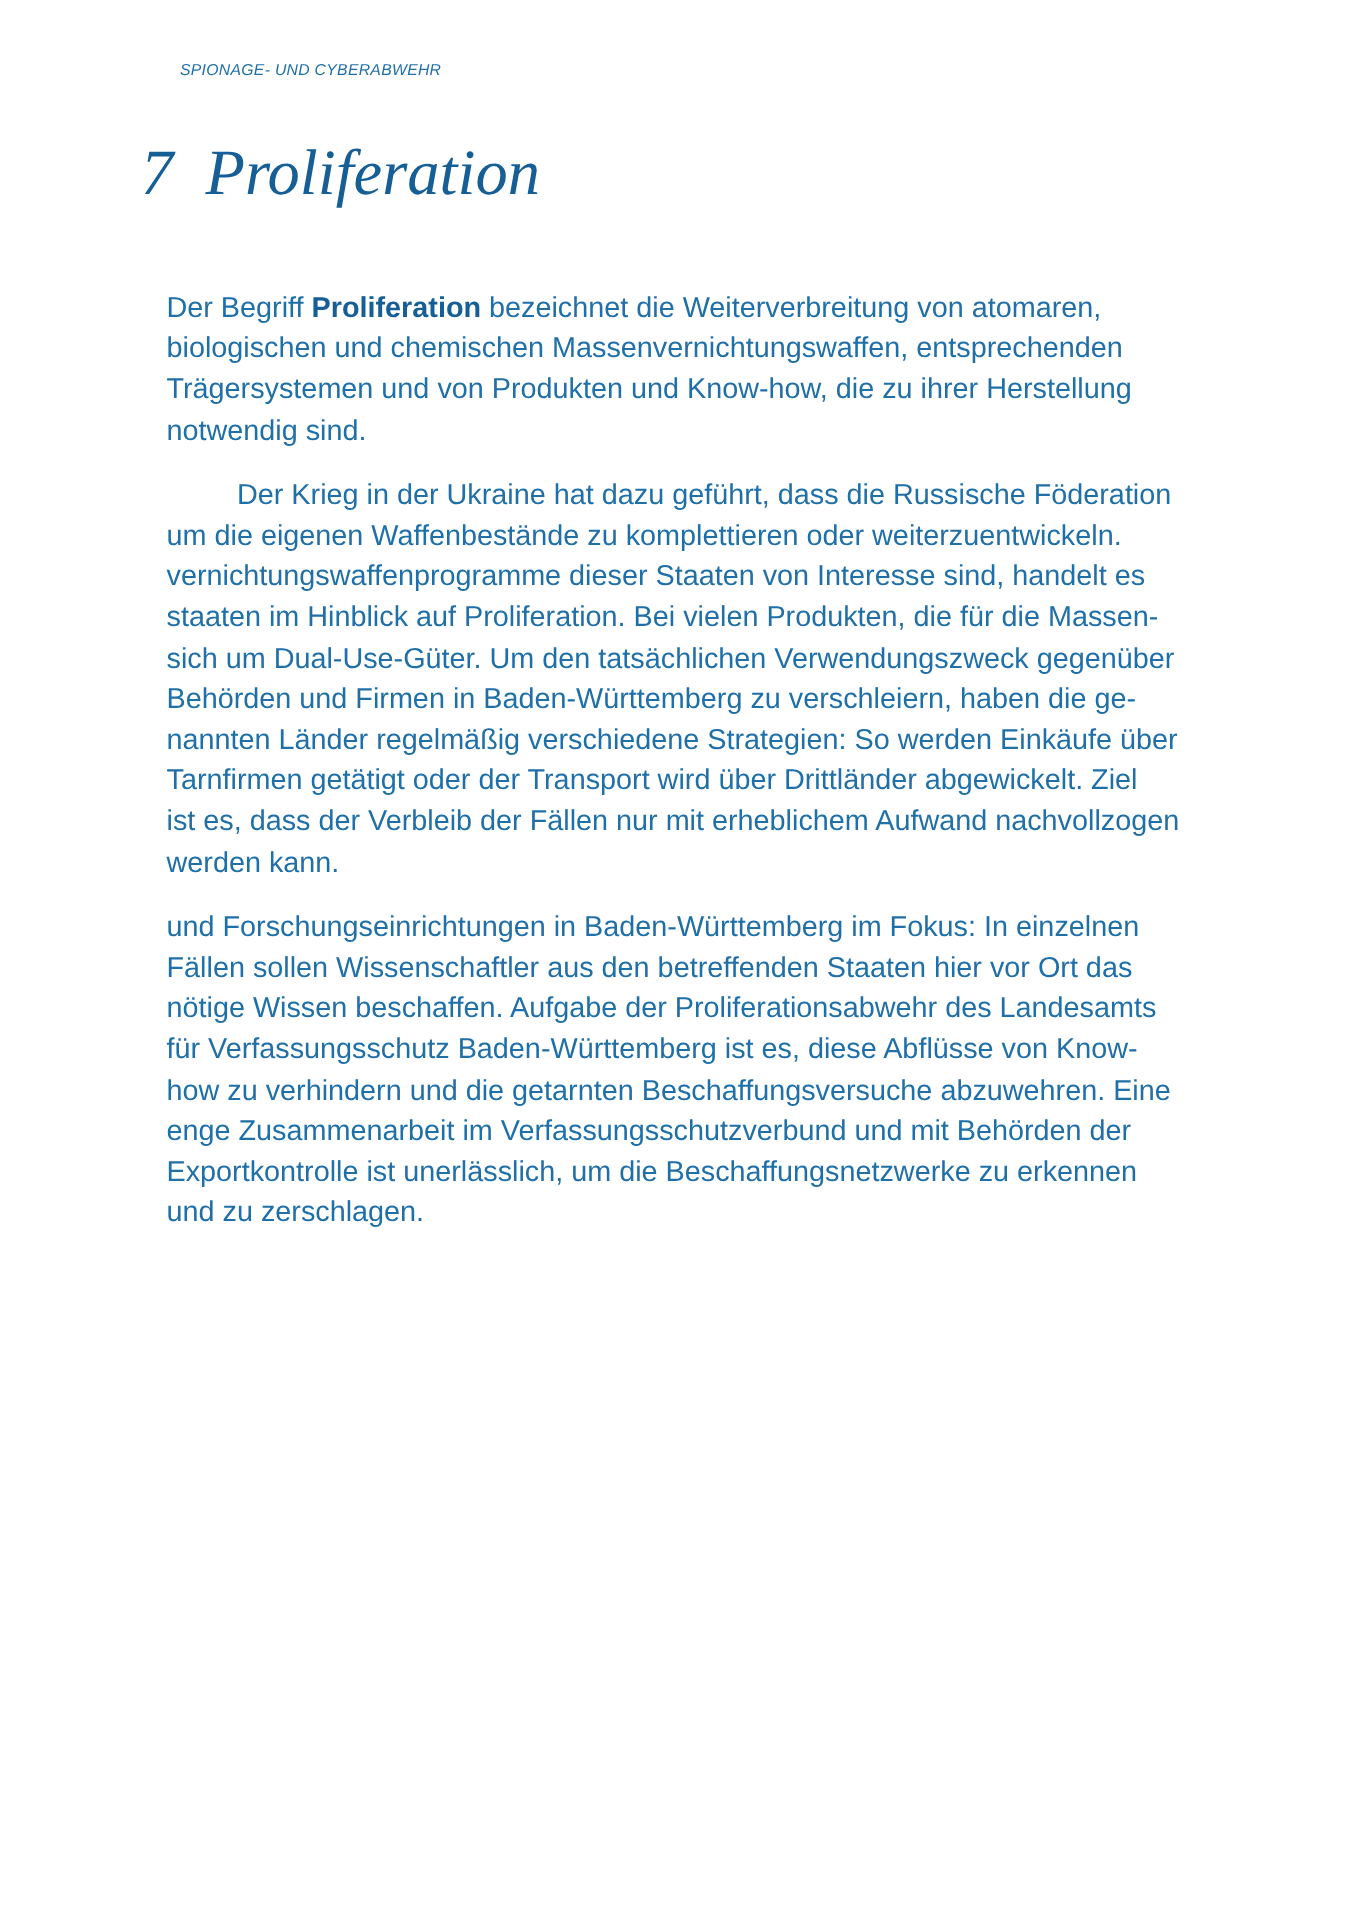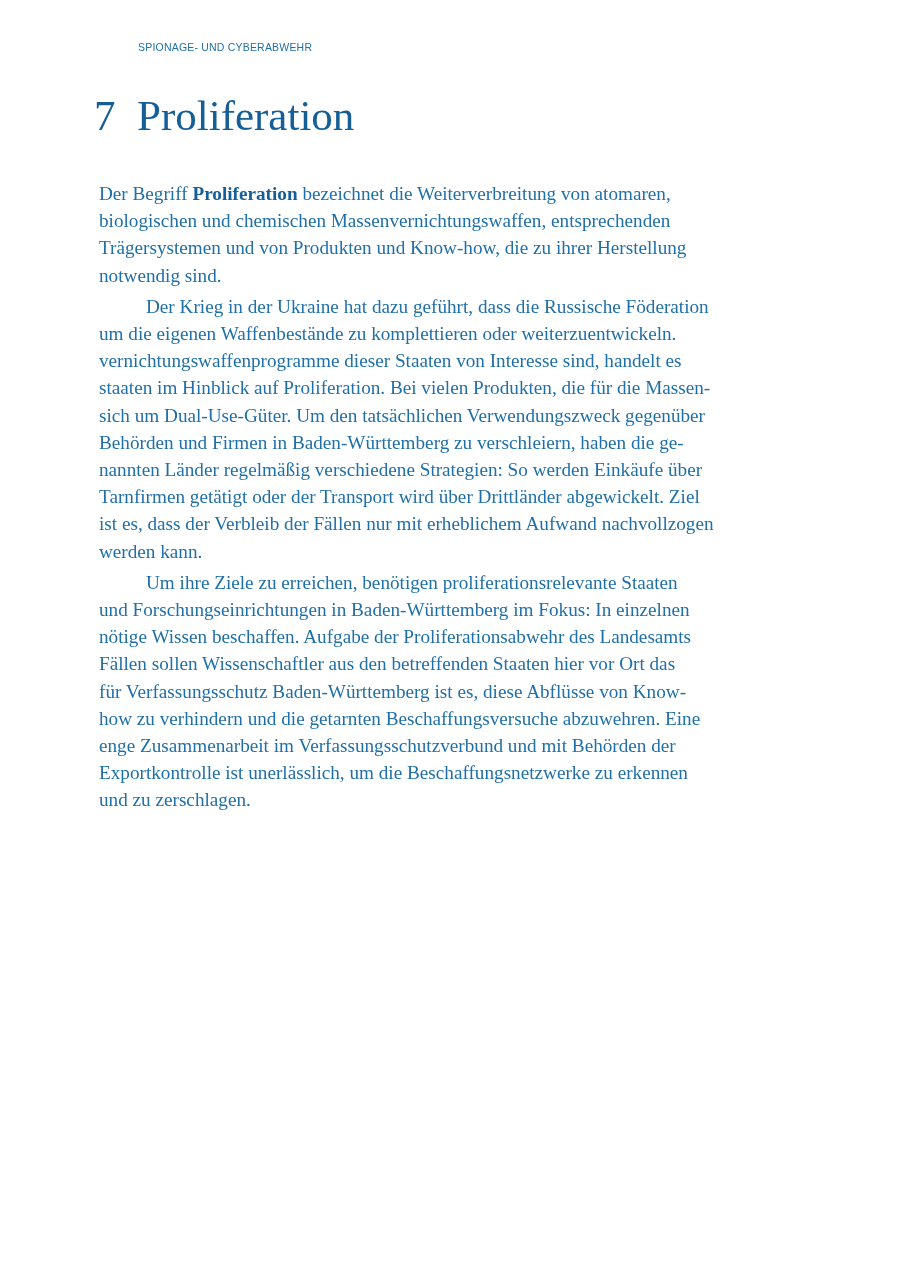--- a/index.html
+++ b/index.html
@@ -1,50 +1,51 @@
 <!DOCTYPE html>
 <html><head>
   <meta charset="utf-8">
   <style>
     html, body { margin: 0; padding: 0; background: #ffffff; }
     body { width: 900px; height: 1272px; position: relative; overflow: hidden; }
     .running-head {
-      position: absolute; left: 138px; top: 41px;
+      position: absolute; left: 120px; top: 41px;
       font-family: "Liberation Sans", sans-serif;
       font-size: 10.5px; letter-spacing: 0.2px;
       color: #1f6fa8;
+      font-style: italic;
     }
     .chapter {
       position: absolute; left: 94px; top: 94px;
       font-family: "Liberation Serif", serif;
       font-size: 43px; color: #155e96; line-height: 1;
       white-space: nowrap;
     }
     .chapter .num { display: inline-block; width: 43px; }
     .body-text {
       position: absolute; left: 95px; top: 176px; width: 760px;
       font-family: "Liberation Sans", sans-serif;
       font-size: 19.2px; line-height: 27.2px;
       color: #1f6fa8;
     }
-    .body-text p { margin: 4px; font-family: Liberation Serif, serif; }
+    .body-text p { margin: 16px; }
     .line { display: block; white-space: nowrap; }
     .term { font-weight: bold; color: #155e96; }
     .page-number {
       position: absolute; right: 52px; top: 1280px;
       font-family: "Liberation Sans", sans-serif;
       font-size: 19px; font-weight: bold; color: #4c1d95;
     }
   </style>
 </head>
 <body>
 
 <div class="running-head">SPIONAGE- UND CYBERABWEHR</div>
 
-<h1 class="chapter" style="margin:0;font-weight:normal;">
+<h1 class="chapter" style="margin:0;font-weight:normal;font-style:italic;">
   <span class="num">7</span><span>Proliferation</span>
 </h1>
 
 <div class="body-text">
   <p>
     <span class="line"><span>Der Begriff </span><span class="term">Proliferation</span><span> bezeichnet die Weiterverbreitung von atomaren,</span></span>
     <span class="line">biologischen und chemischen Massenvernichtungswaffen, entsprechenden</span>
     <span class="line">Trägersystemen und von Produkten und Know-how, die zu ihrer Herstellung</span>
     <span class="line">notwendig sind.</span>
   </p>
@@ -54,24 +55,23 @@
     <span class="line">vernichtungswaffenprogramme dieser Staaten von Interesse sind, handelt es</span>
     <span class="line">staaten im Hinblick auf Proliferation. Bei vielen Produkten, die für die Massen-</span>
     <span class="line">sich um Dual-Use-Güter. Um den tatsächlichen Verwendungszweck gegenüber</span>
     <span class="line">Behörden und Firmen in Baden-Württemberg zu verschleiern, haben die ge-</span>
     <span class="line">nannten Länder regelmäßig verschiedene Strategien: So werden Einkäufe über</span>
     <span class="line">Tarnfirmen getätigt oder der Transport wird über Drittländer abgewickelt. Ziel</span>
     <span class="line">ist es, dass der Verbleib der Fällen nur mit erheblichem Aufwand nachvollzogen</span>
     <span class="line">werden kann.</span>
   </p>
   <p>
-    <span class="line" style="padding-left:47px">Um ihre Ziele zu erreichen, benötigen proliferationsrelevante Staaten</span>
     <span class="line">und Forschungseinrichtungen in Baden-Württemberg im Fokus: In einzelnen</span>
+    <span class="line">Fällen sollen Wissenschaftler aus den betreffenden Staaten hier vor Ort das</span>
     <span class="line">nötige Wissen beschaffen. Aufgabe der Proliferationsabwehr des Landesamts</span>
-    <span class="line">Fällen sollen Wissenschaftler aus den betreffenden Staaten hier vor Ort das</span>
     <span class="line">für Verfassungsschutz Baden-Württemberg ist es, diese Abflüsse von Know-</span>
     <span class="line">how zu verhindern und die getarnten Beschaffungsversuche abzuwehren. Eine</span>
     <span class="line">enge Zusammenarbeit im Verfassungsschutzverbund und mit Behörden der</span>
     <span class="line">Exportkontrolle ist unerlässlich, um die Beschaffungsnetzwerke zu erkennen</span>
     <span class="line">und zu zerschlagen.</span>
   </p>
 </div>
 
 <div class="page-number">213</div>
 

